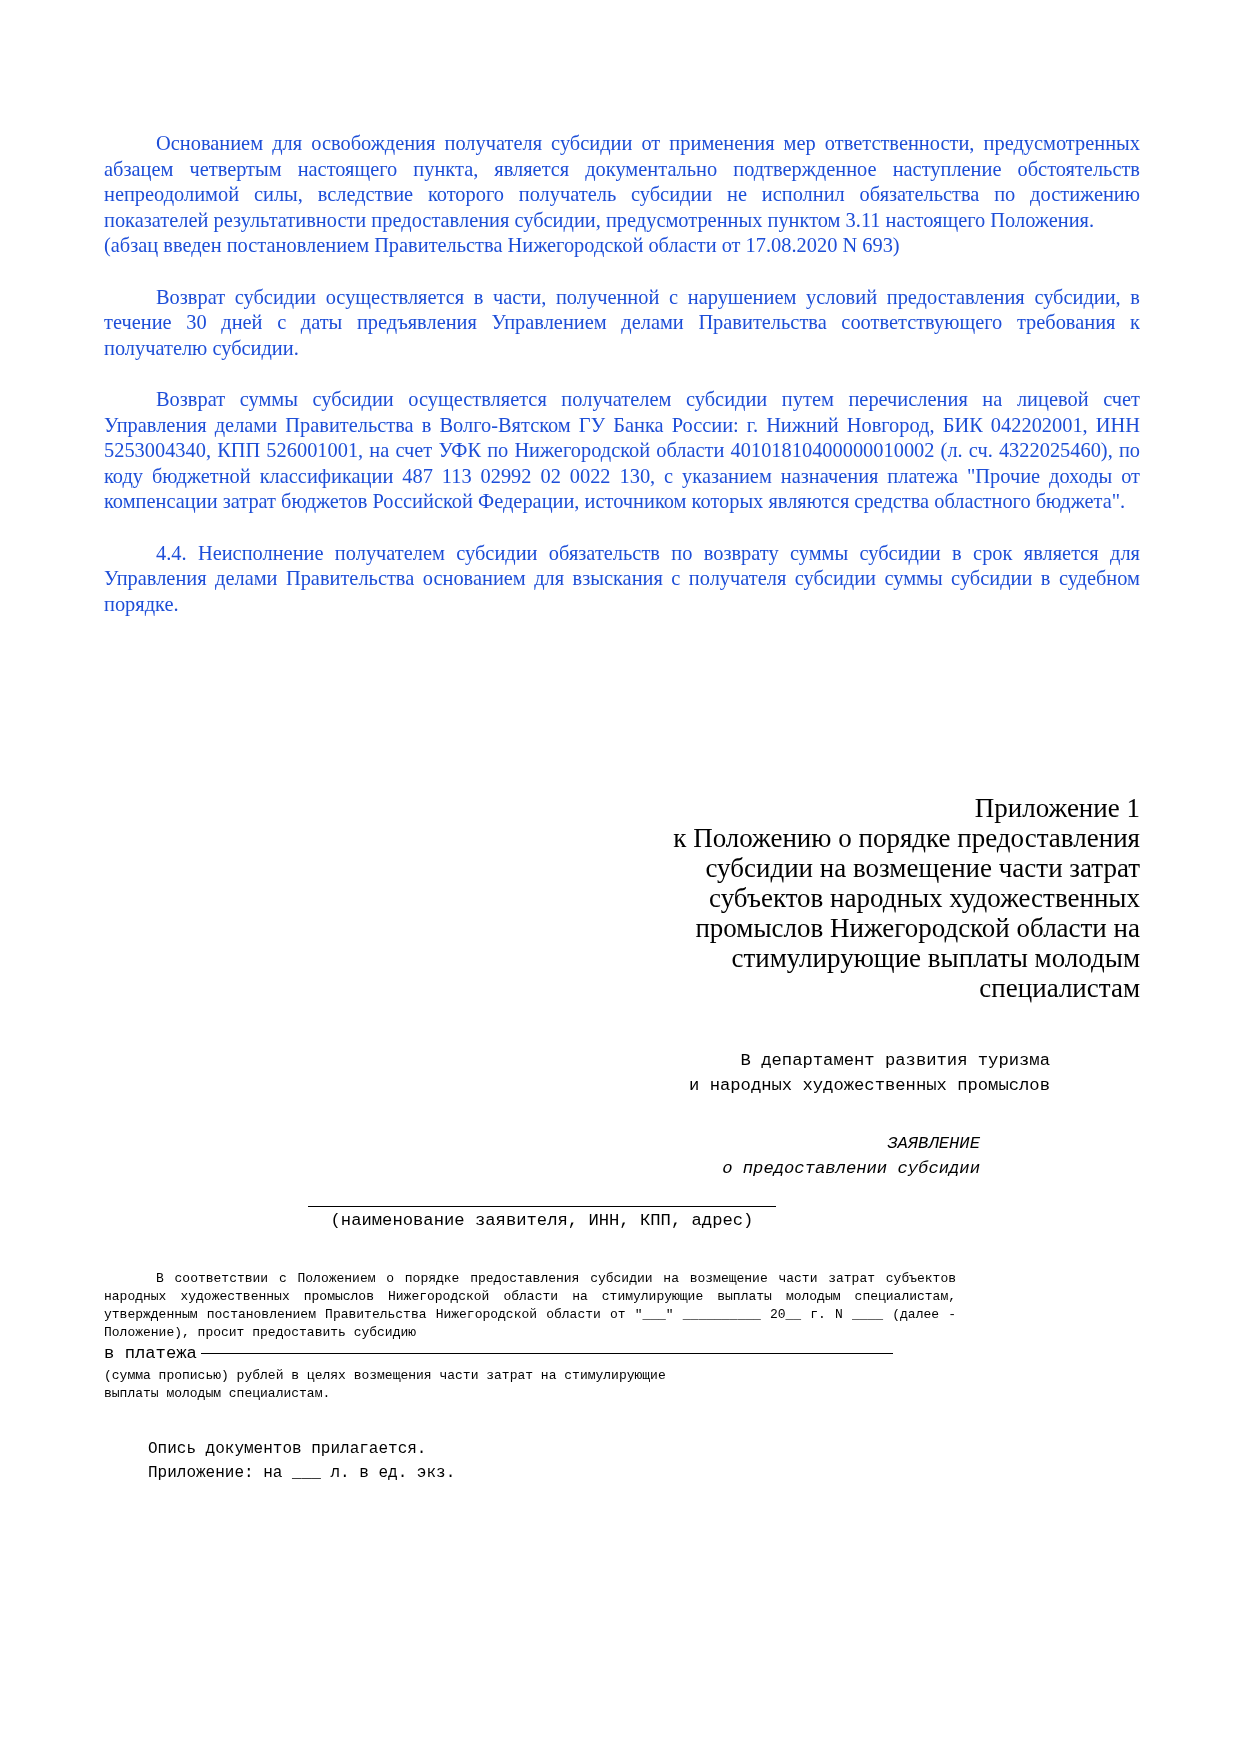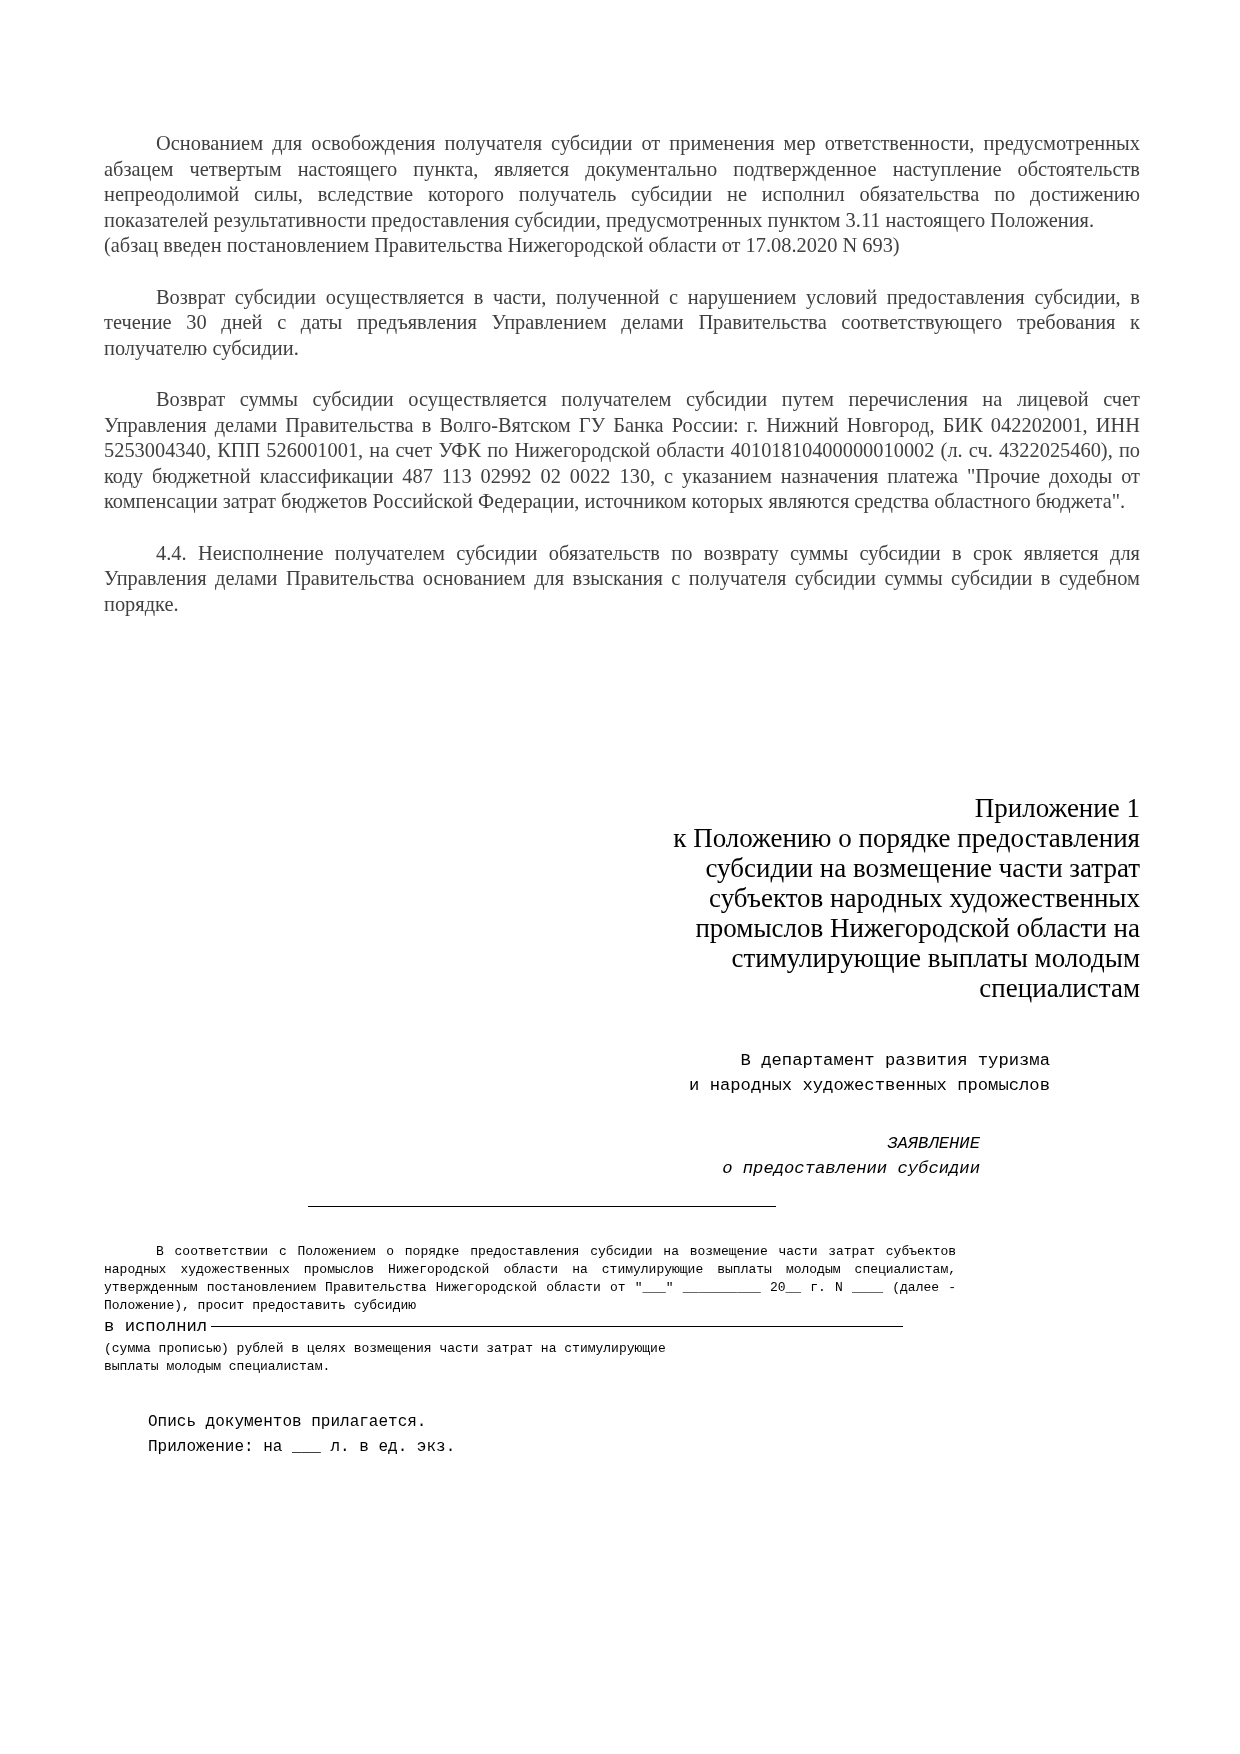--- a/index.html
+++ b/index.html
@@ -30,21 +30,21 @@
   .serif-block {
     position: absolute;
     left: 104px;
     top: 131px;
     width: 1036px;
     font-family: "Liberation Serif", "DejaVu Serif", serif;
     font-size: 20.4px;
     line-height: 25.6px;
     text-align: justify;
     text-justify: inter-word;
-    color: #404040;
+    color: #1d4ed8;
   }
   .serif-block p {
     margin: 0;
   }
   .p-indent {
     text-indent: 52px;
   }
   .p-noindent {
     text-indent: 0;
   }
@@ -188,28 +188,29 @@
       <div>и народных художественных промыслов</div>
     </div>
 
     <div class="form-title">
       <div>ЗАЯВЛЕНИЕ</div>
       <div>о предоставлении субсидии</div>
     </div>
 
     <div class="sig-line-wrap">
       <span class="rule"></span>
+      <div>(наименование заявителя, ИНН, КПП, адрес)</div>
     </div>
 
     <div class="form-body">
       <p class="fb-indent">В соответствии с Положением о порядке предоставления субсидии на возмещение части затрат субъектов народных художественных промыслов Нижегородской области на стимулирующие выплаты молодым специалистам, утвержденным постановлением Правительства Нижегородской области от "___" __________ 20__ г. N ____ (далее - Положение), просит предоставить субсидию</p>
     </div>
 
     <div class="amount-line">
-      <span>в исполнил</span><span class="amount-rule"></span>
+      <span>в платежа</span><span class="amount-rule"></span>
     </div>
 
     <div class="form-body" style="margin-top:0;">
       <p class="p-noindent">(сумма прописью) рублей в целях возмещения части затрат на стимулирующие</p>
       <p class="p-noindent">выплаты молодым специалистам.</p>
     </div>
 
     <div class="closing">
       <div>Опись документов прилагается.</div>
       <div>Приложение: на ___ л. в ед. экз.</div>

